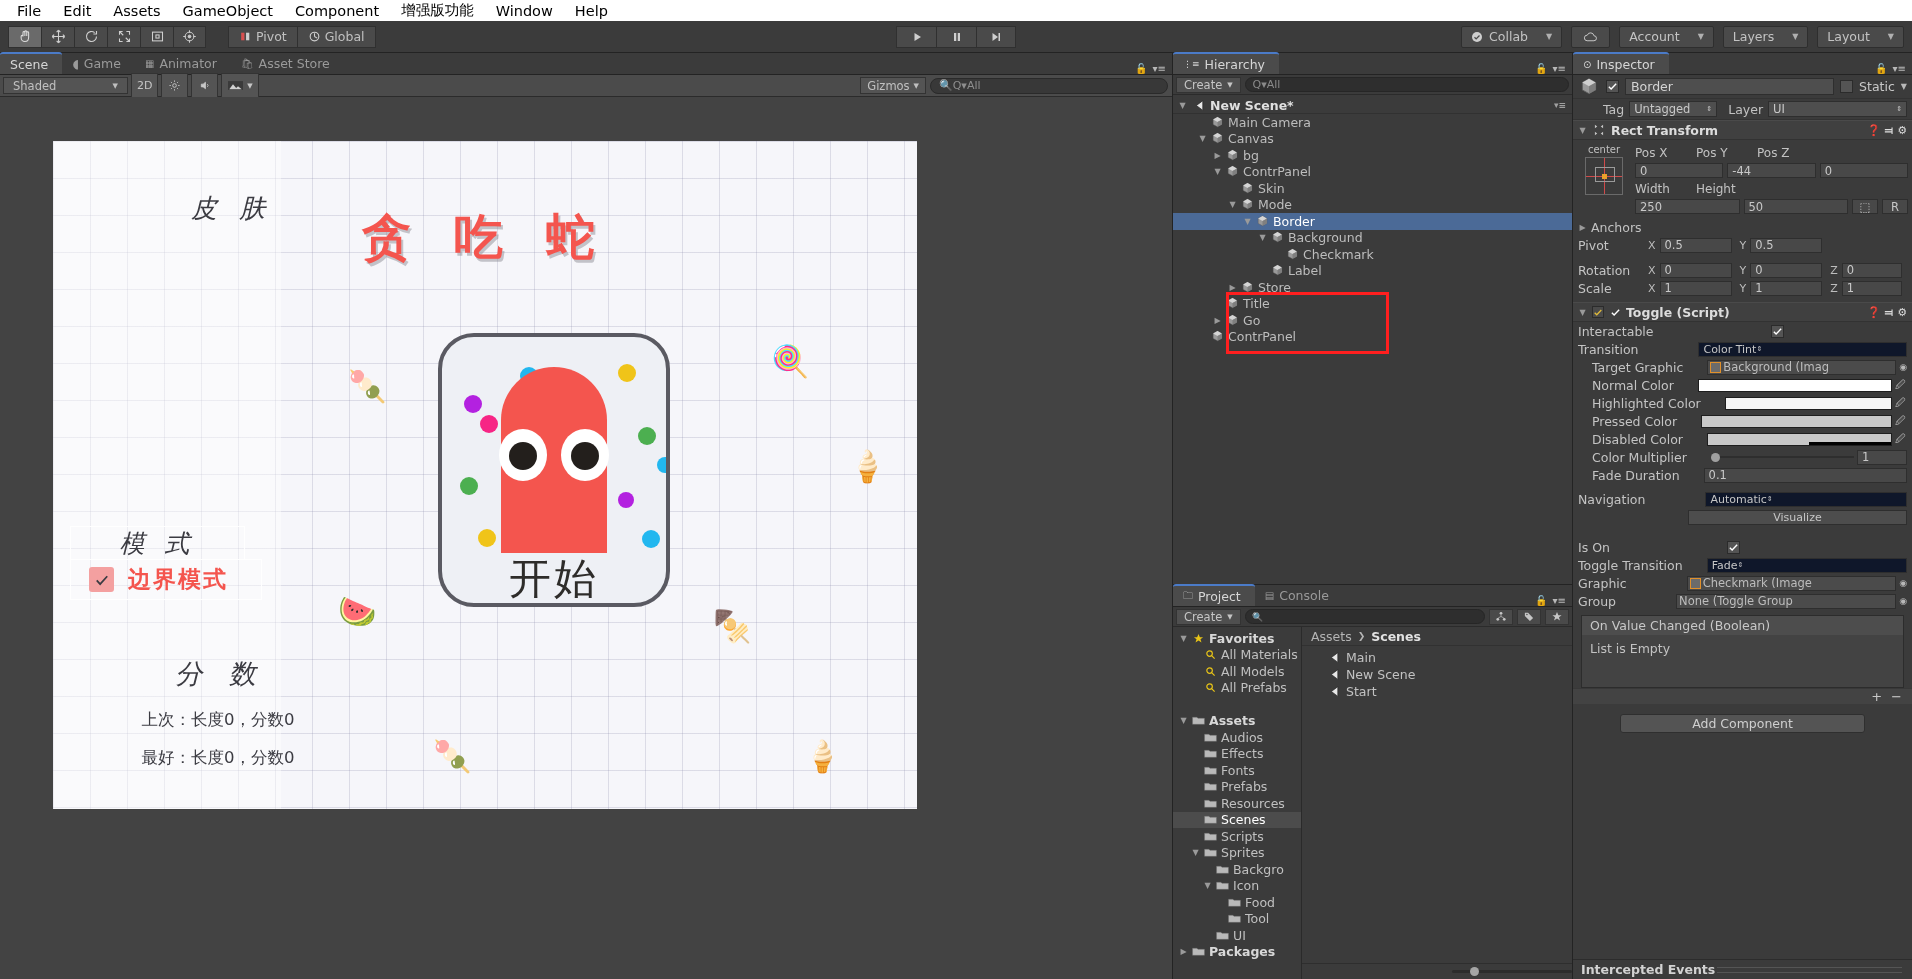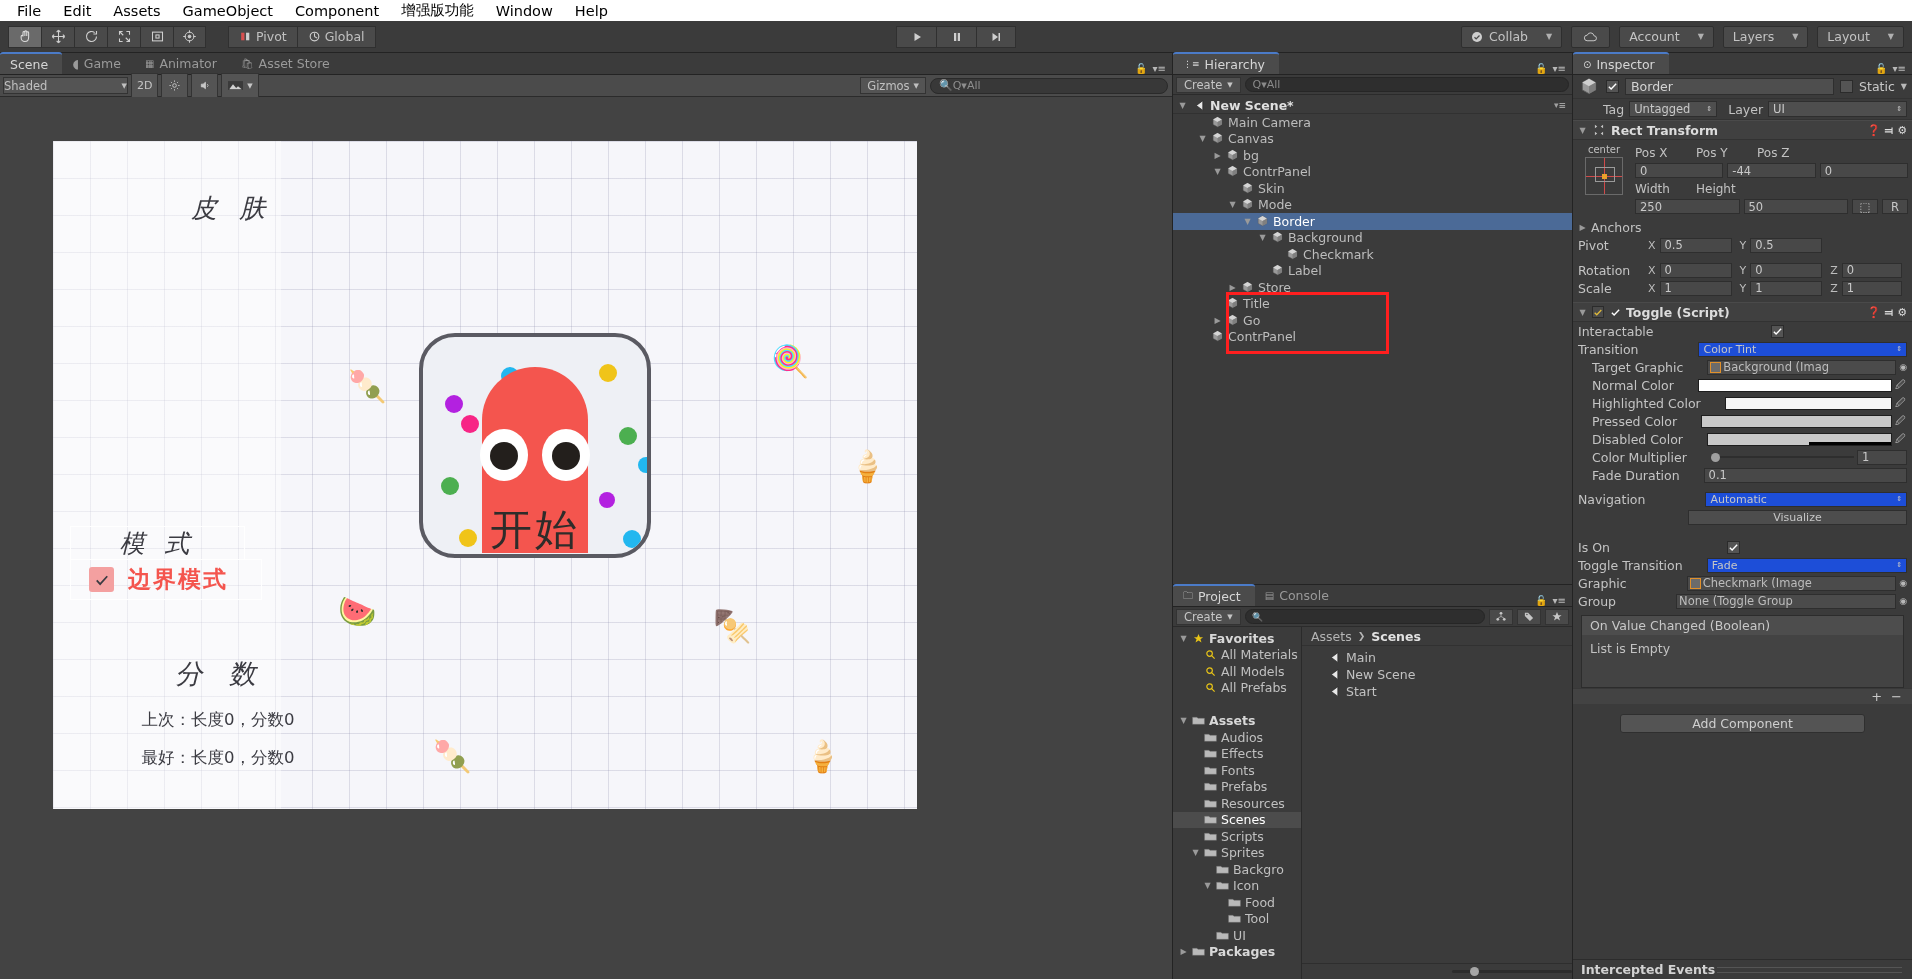--- a/index.html
+++ b/index.html
@@ -49,21 +49,21 @@
     font-size:12.5px; color:#9a9a9a; }
   .ptab.active { background:#4b4b4b; color:#d6d6d6; border-top:2px solid #4b7bc8;
     border-radius:3px 3px 0 0; }
   .tabicons { position:absolute; right:6px; display:flex; align-items:center; gap:5px; }
 
   
   .scenebar { height:22px; background:#4b4b4b; border-bottom:1px solid #2b2b2b;
     display:flex; align-items:center; padding:0 3px; gap:3px; position:relative; }
   .sdrop { width:125px; height:17px; background:#545454; border:1px solid #333;
     color:#c0c0c0; font-size:11.5px; display:flex; align-items:center;
-    justify-content:space-between; padding:0 0; }
+    justify-content:space-between; padding:0 9px; }
   .sbtn { height:17px; min-width:27px; background:#545454; border:1px solid #333;
     display:flex; align-items:center; justify-content:center; color:#c6c6c6;
     font-size:11px; padding:12px 5px; }
   .sright { position:absolute; right:4px; display:flex; align-items:center; gap:4px; }
   .gizsel { height:17px; background:#545454; border:1px solid #333; color:#c0c0c0;
     font-size:11.5px; display:flex; align-items:center; padding:0 6px; gap:4px; }
   .gsearch { width:238px; height:16px; background:#383838; border:1px solid #2a2a2a;
     border-radius:8px; color:#8e8e8e; font-size:11px; display:flex; align-items:center;
     padding:0 8px; }
 
@@ -94,21 +94,21 @@
     display:flex; align-items:center; justify-content:center; }
   .tg-lbl { color:#f4554e; font-size:23px; font-weight:700; letter-spacing:2px; }
 
   .score-h { position:absolute; left:92px; top:515px; width:150px; text-align:center;
     font-size:27px; color:#3b3b42; letter-spacing:9px; font-style:italic; }
   .score-1 { position:absolute; left:40px; top:568px; width:250px; text-align:center;
     font-size:16.5px; color:#3b3b42; }
   .score-2 { position:absolute; left:40px; top:606px; width:250px; text-align:center;
     font-size:16.5px; color:#3b3b42; }
 
-  .startbtn { position:absolute; left:366px; top:192px; width:232px; height:225px;
+  .startbtn { position:absolute; left:385px; top:192px; width:232px; height:274px;
     border:4px solid #5a5a62; border-radius:36px; background:#eef0f5; overflow:hidden; }
   .dot { position:absolute; border-radius:50%; }
   .snake-body { position:absolute; left:50%; transform:translateX(-50%); top:30px;
     width:106px; height:186px; background:#f4554e;
     border-radius:53px 53px 0 0; }
   .eye { position:absolute; width:48px; height:52px; background:#fff; border-radius:50%;
     top:62px; }
   .eye.l { left:-2px; } .eye.r { right:-2px; }
   .pupil { position:absolute; width:28px; height:28px; background:#231f1c;
     border-radius:50%; top:13px; left:10px; }
@@ -200,22 +200,22 @@
   .fieldgrid { flex:1; padding-right:4px; }
   .frow { display:flex; gap:4px; align-items:center; height:17px; margin-bottom:1px; }
   .flbl { font-size:12px; color:#c2c2c2; width:57px; }
   .fin { flex:1; height:15px; background:#484848; border:1px solid #2e2e2e;
     color:#c9c9c9; font-size:11.5px; display:flex; align-items:center; padding:0 4px; }
   .prow2 { height:18px; display:flex; align-items:center; font-size:12.5px;
     color:#c2c2c2; padding-left:5px; gap:4px; }
   .irow { height:18px; display:flex; align-items:center; padding-left:5px; gap:4px; }
   .irow .k { font-size:12.5px; color:#c4c4c4; }
   .irow .v { margin-left:auto; margin-right:5px; display:flex; align-items:center; gap:3px;}
-  .dd { height:15px; background:#1d4ed8; border:1px solid #2e2e2e; color:#c6c6c6;
-    font-size:11px; display:flex; align-items:center; justify-content:space-between;
+  .dd { height:15px; background:#0f172a; border:1px solid #2e2e2e; color:#c6c6c6;
+    font-size:11px; display:flex; align-items:center; justify-content:flex-start;
     padding:0 4px; }
   .colorbar { height:13px; border:1px solid #1e1e1e; }
   .objfield { height:15px; background:#4b4b4b; border:1px solid #2e2e2e; color:#bdbdbd;
     font-size:11.5px; display:flex; align-items:center; gap:2px; padding:0 2px;
     overflow:hidden; white-space:nowrap; }
   .sprite-ic { width:11px; height:11px; border:1px solid #e0902b; background:#6b6b6b;
     flex:none; }
   .eyedrop { width:12px; font-size:10px; color:#b0b0b0; }
   .visbtn { height:15px; background:#4d4d4d; border:1px solid #2e2e2e; color:#c6c6c6;
     font-size:11px; display:flex; align-items:center; justify-content:center; }
@@ -415,20 +415,21 @@
           <span>Q▾All</span>
         </div>
       </div>
     </div>
 
     <div class="sceneview">
       <div class="gamecanvas">
         <div class="gridlines"></div>
         <div class="leftband"></div>
 
+        <div class="gtitle">贪 吃 蛇</div>
         <div class="skin-lbl">皮 肤</div>
 
         <div class="mode-box">
           <div class="mode-lbl">模 式</div>
         </div>
         <div class="toggle-box">
           <div class="tg-check">
             <svg width="18" height="18" viewBox="0 0 24 24" fill="none" stroke="#3b3b42" stroke-width="2.3">
                 <path d="M5 12.5l4.5 5L19 7"></path>
               </svg>

